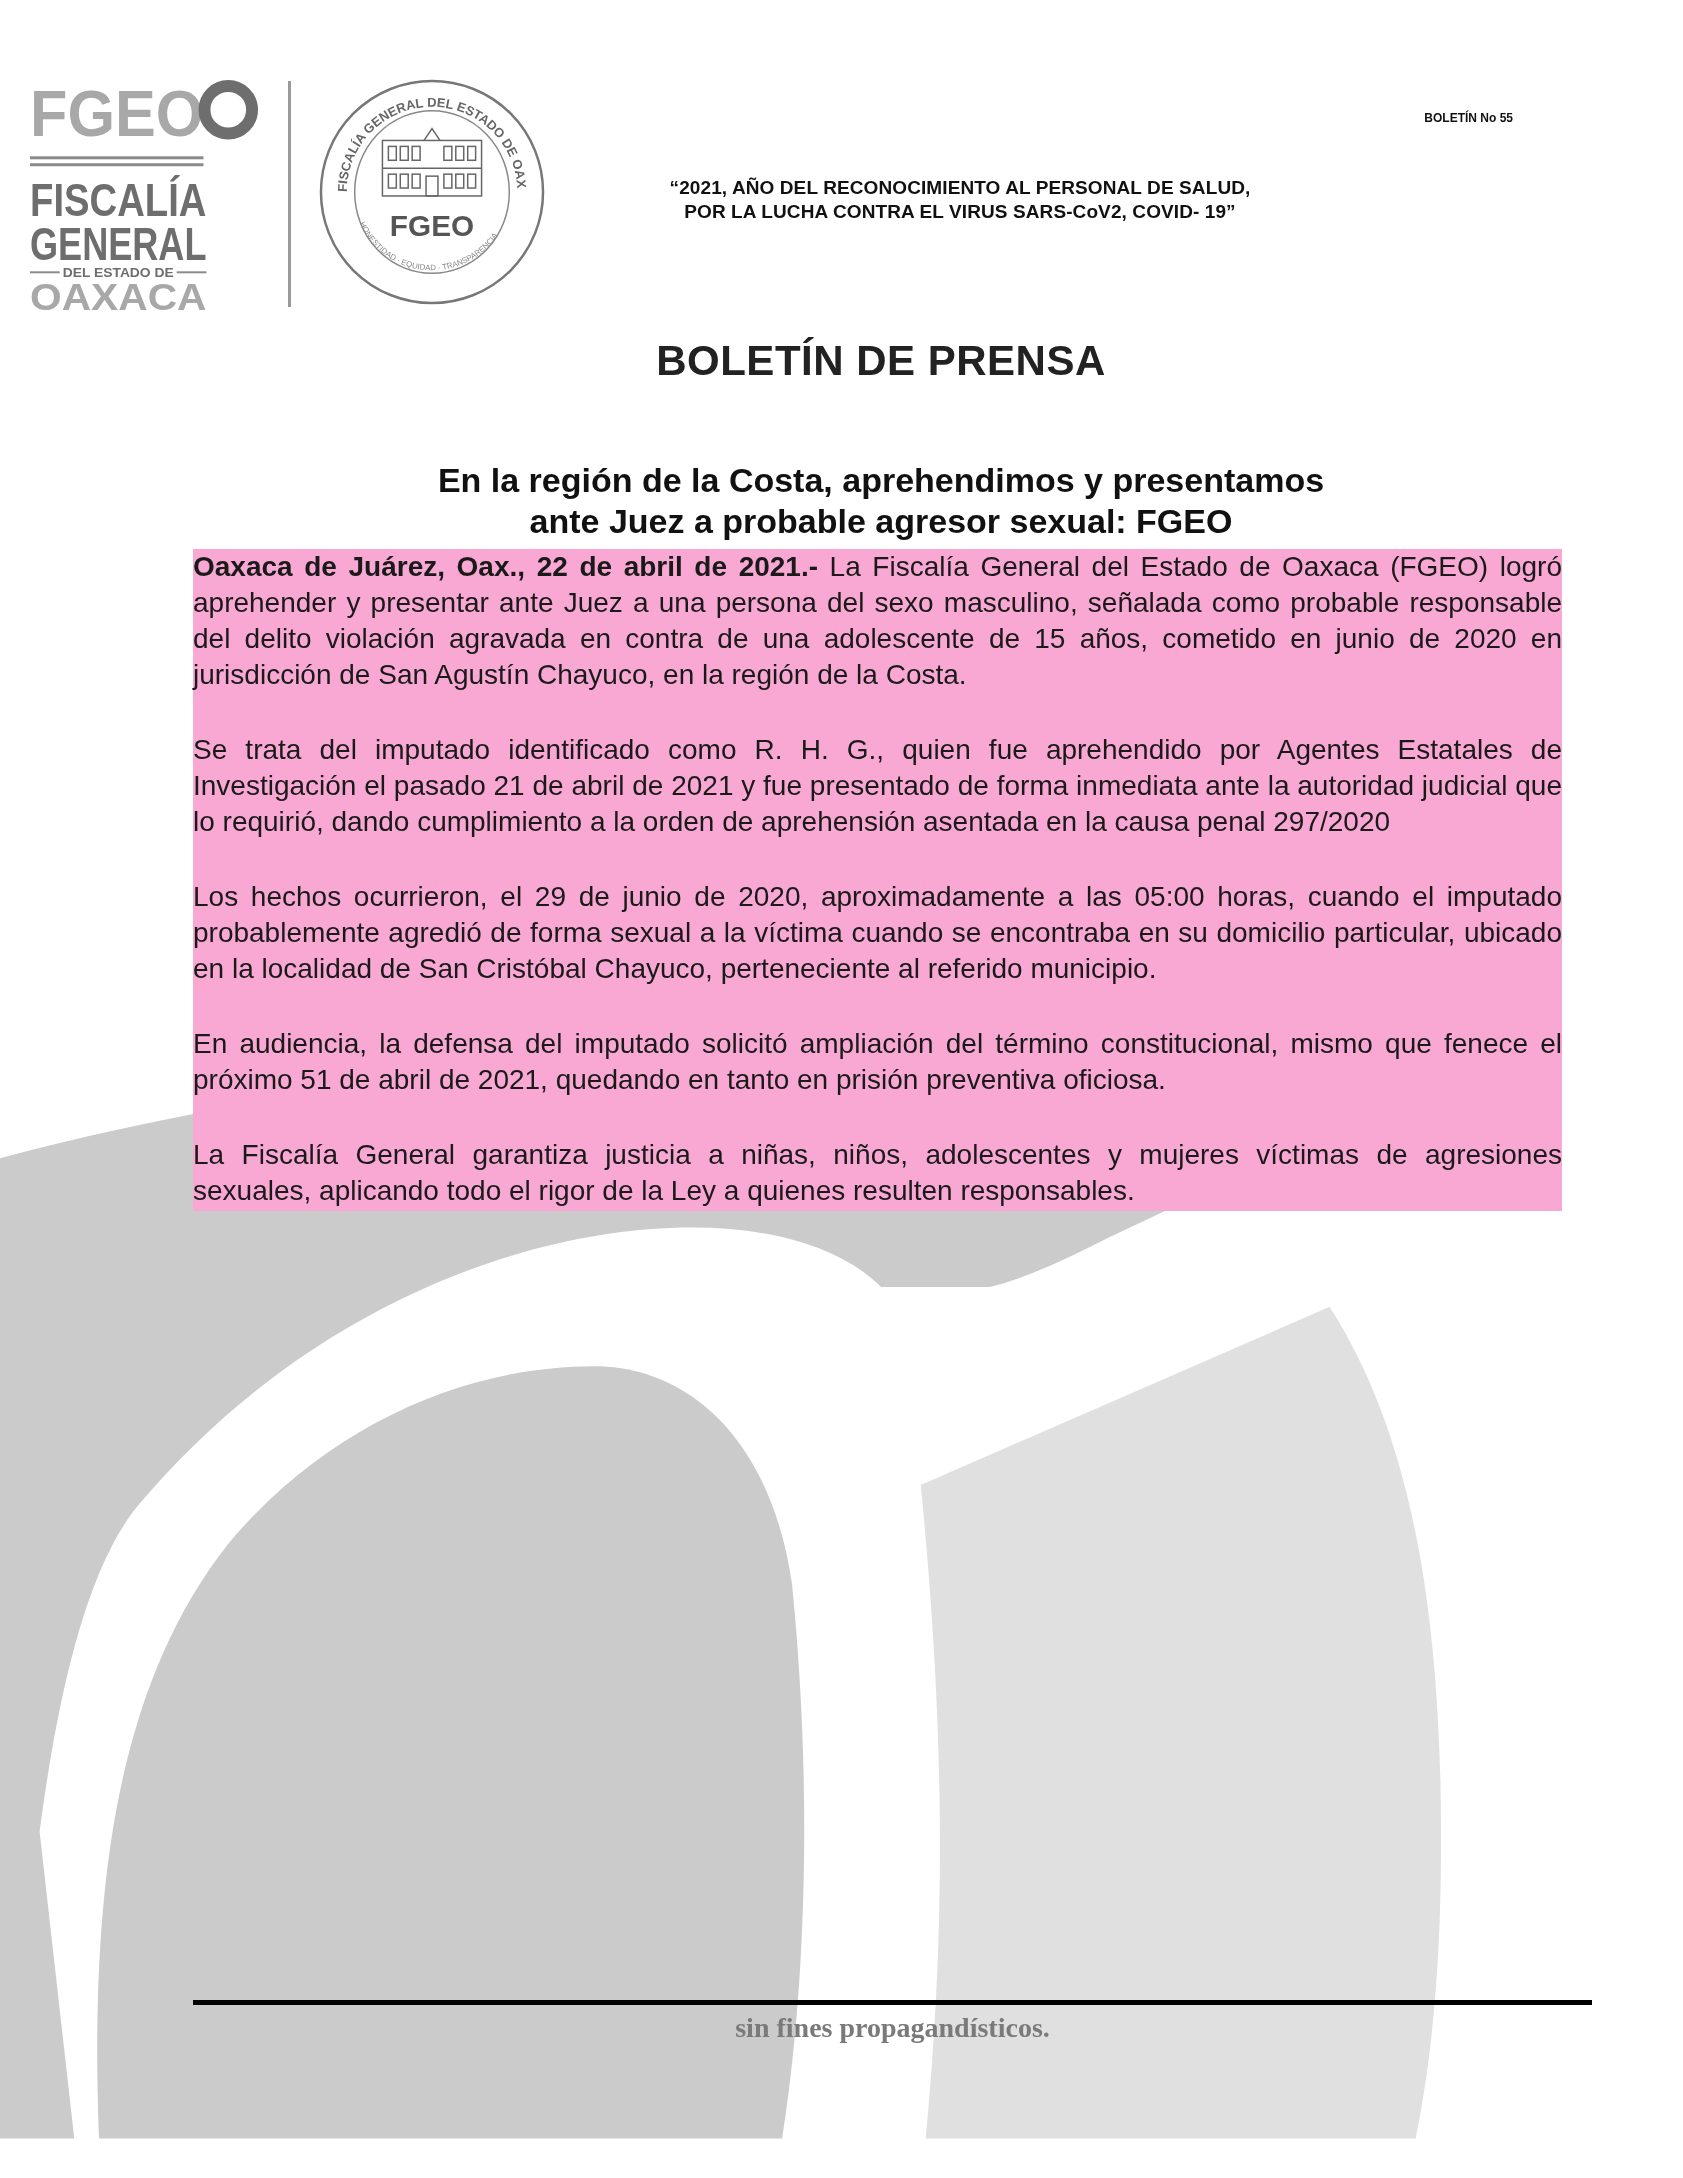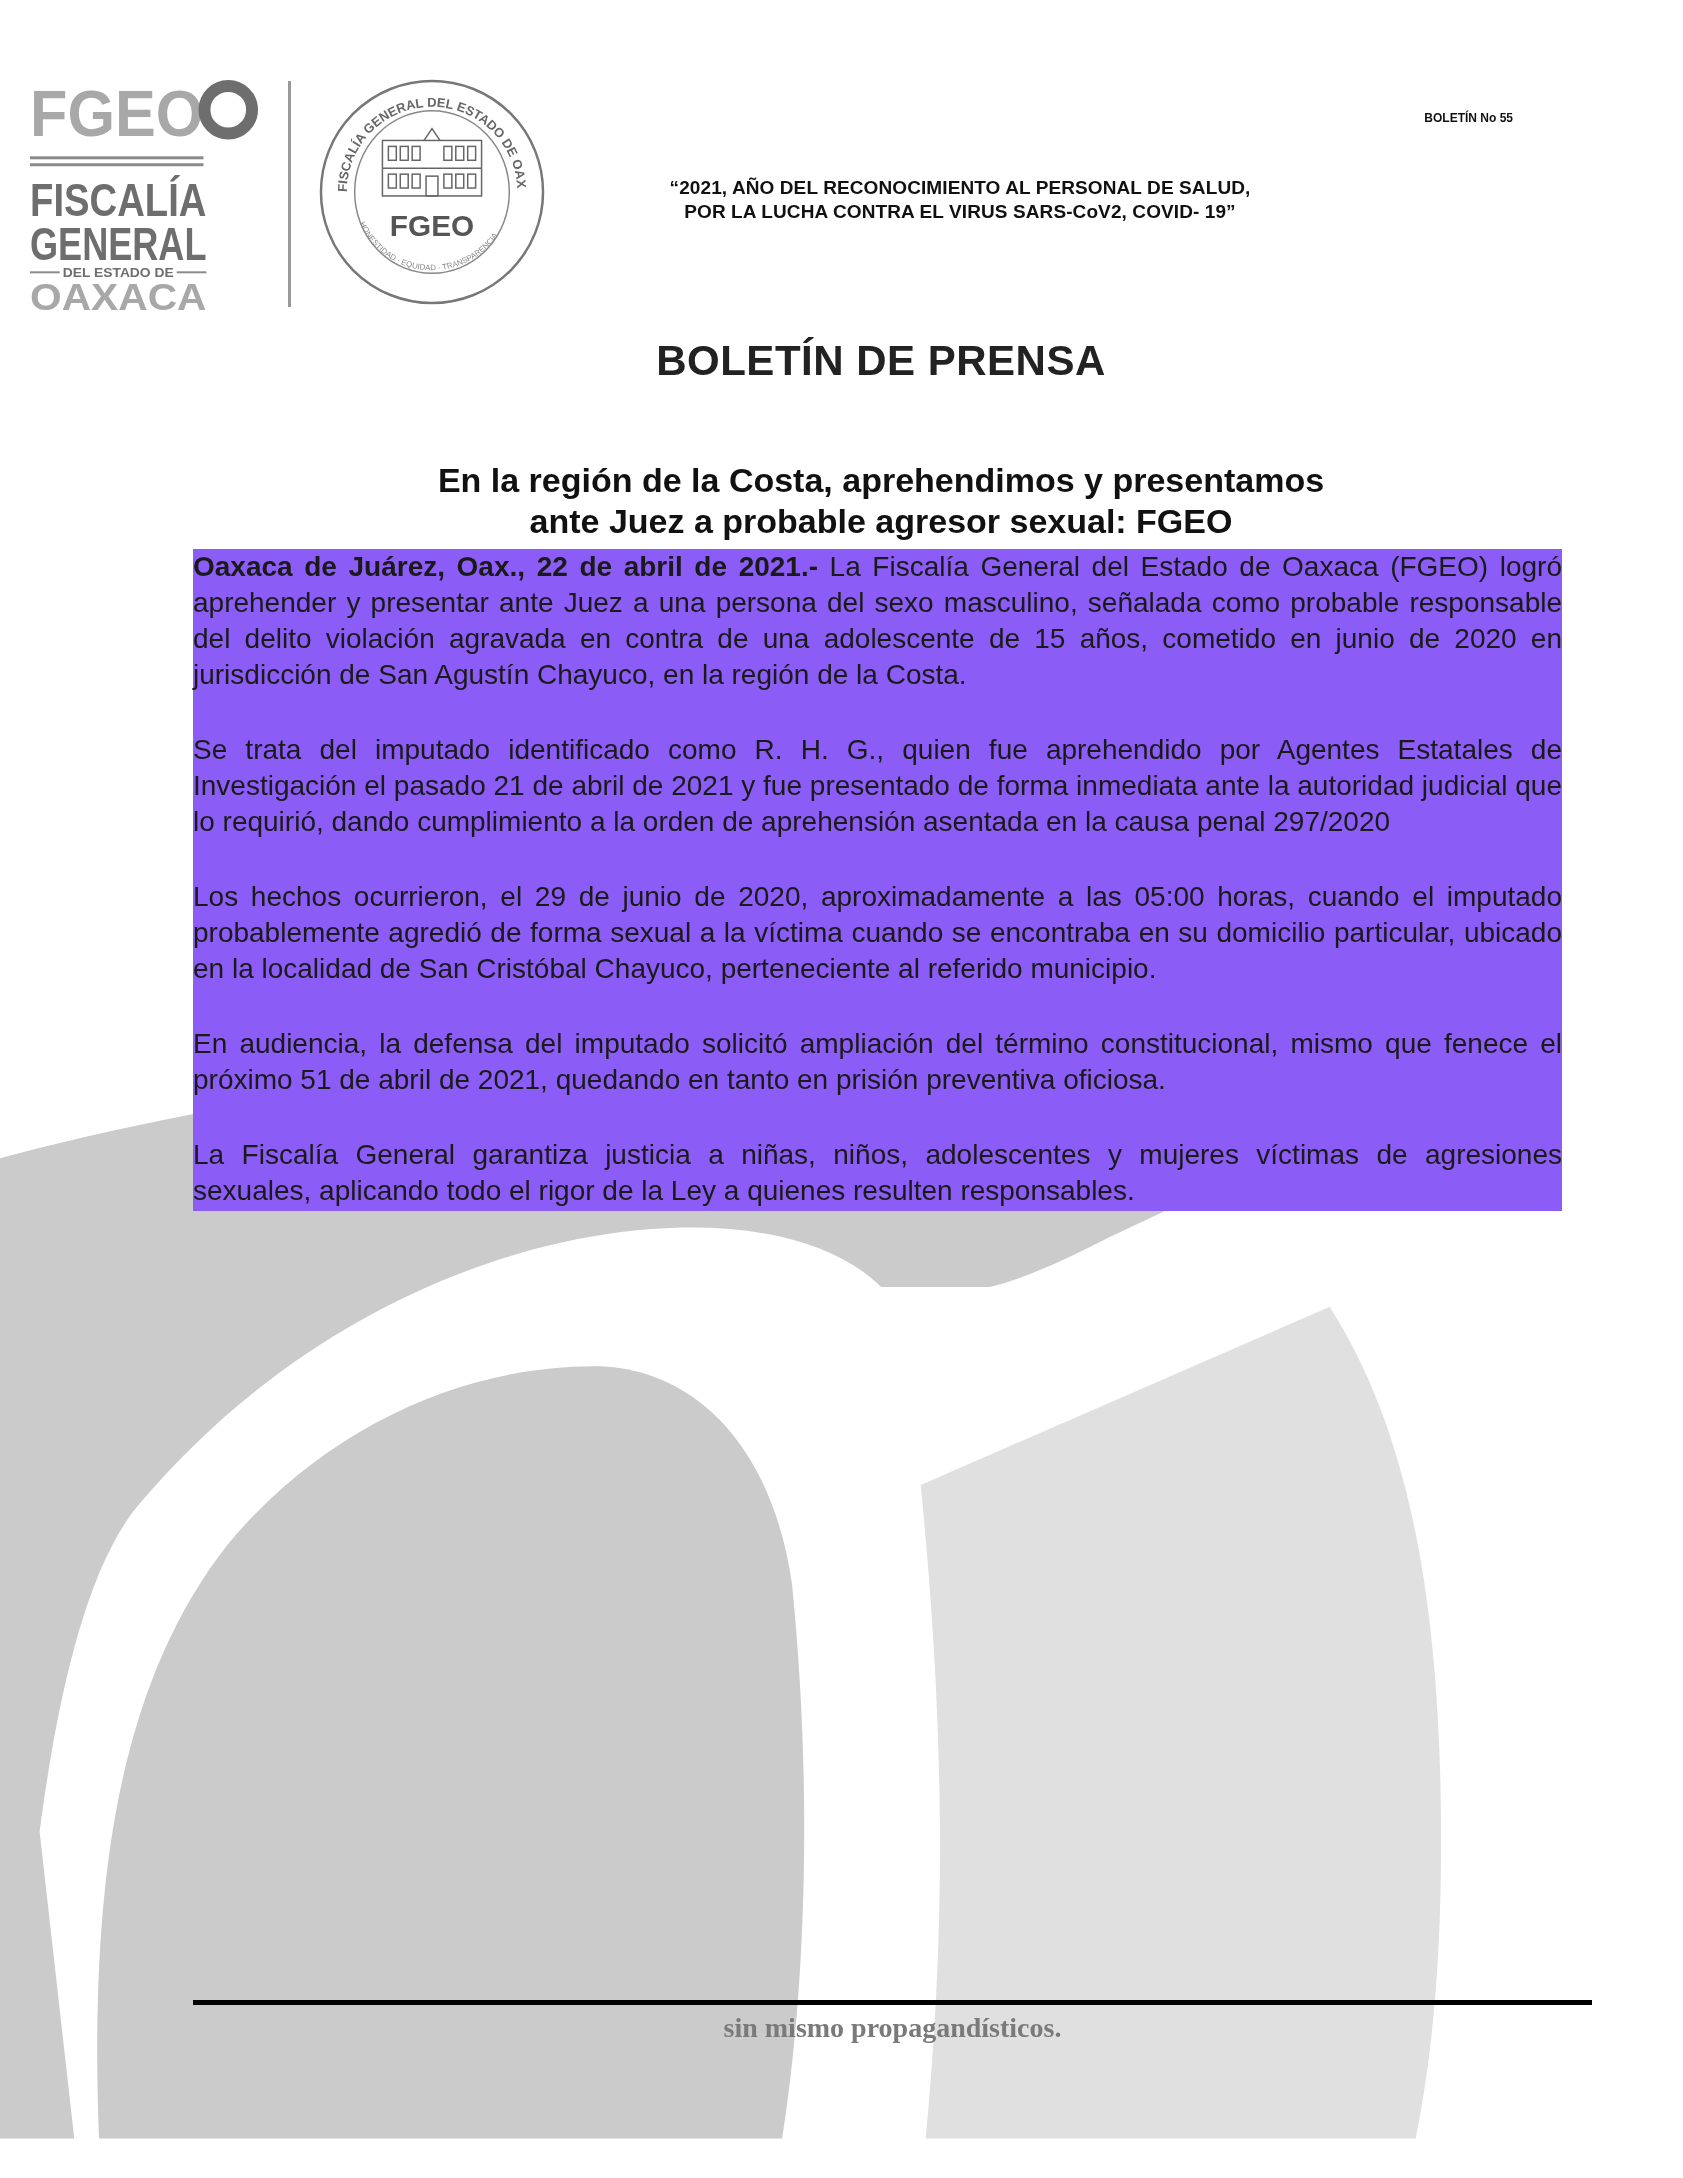--- a/index.html
+++ b/index.html
@@ -5,21 +5,21 @@
   html, body { margin: 0; padding: 0; }
   body { width: 1683px; height: 2178px; position: relative; background: #ffffff; overflow: hidden; font-family: "Liberation Sans", sans-serif; color: #111; }
   .watermark { position: absolute; left: 0; top: 0; width: 1683px; height: 2178px; z-index: 0; }
   .header-logo { position: absolute; left: 30px; top: 77px; width: 228px; height: 233px; z-index: 2; }
   .header-divider { position: absolute; left: 288px; top: 81px; width: 3px; height: 226px; background: #9a9a9a; z-index: 2; }
   .seal { position: absolute; left: 317px; top: 77px; width: 230px; height: 230px; z-index: 2; }
   .bulletin-number { position: absolute; left: 1287px; top: 111px; width: 297px; text-align: right; font-weight: bold; font-size: 12px; z-index: 2; padding-right: 71px; box-sizing: border-box; }
   .motto { position: absolute; left: 584px; top: 176px; width: 752px; font-weight: bold; font-size: 19px; line-height: 24px; text-align: center; z-index: 2; letter-spacing: 0.1px; }
   .doc-title { position: absolute; left: 0; width: 1762px; top: 337px; text-align: center; font-size: 42px; font-weight: bold; color: #222; z-index: 2; letter-spacing: 0.5px; }
   .headline { position: absolute; left: 198px; width: 1366px; top: 428px; text-align: center; font-size: 34px; font-weight: bold; line-height: 41px; color: #111; z-index: 2; margin-top: 32px; }
-  .body-text { position: absolute; left: 193px; top: 549px; width: 1369px; z-index: 2; background: #8b5cf6; font-size: 28px; line-height: 36px; color: #1a1a1a; }
+  .body-text { position: absolute; left: 193px; top: 549px; width: 1369px; z-index: 2; background: #f9a8d4; font-size: 28px; line-height: 36px; color: #1a1a1a; }
   .body-text p { margin: 0 0 39px 0; text-align: justify; }
   .body-text p:last-child { margin-bottom: 0; padding-bottom: 2px; }
   .lead { font-weight: bold; }
   .footer-rule { position: absolute; left: 193px; top: 2000px; width: 1399px; height: 5px; background: #000; z-index: 2; }
   .footer-note { position: absolute; left: 193px; width: 1399px; top: 2010px; text-align: center; font-family: "Liberation Serif", serif; font-weight: bold; font-size: 28px; line-height: 36px; color: #7a7a7a; z-index: 2; }
 </style>
 </head>
 <body>
 
 <svg class="watermark" viewBox="0 0 1700 2200" xmlns="http://www.w3.org/2000/svg">
@@ -97,15 +97,15 @@
 <div class="body-text">
   <p><span class="lead">Oaxaca de Juárez, Oax., 22 de abril de 2021.-</span><span> La Fiscalía General del Estado de Oaxaca (FGEO) logró aprehender y presentar ante Juez a una persona del sexo masculino, señalada como probable responsable del delito violación agravada en contra de una adolescente de 15 años, cometido en junio de 2020 en jurisdicción de San Agustín Chayuco, en la región de la Costa.</span></p>
   <p>Se trata del imputado identificado como R. H. G., quien fue aprehendido por Agentes Estatales de Investigación el pasado 21 de abril de 2021 y fue presentado de forma inmediata ante la autoridad judicial que lo requirió, dando cumplimiento a la orden de aprehensión asentada en la causa penal 297/2020</p>
   <p>Los hechos ocurrieron, el 29 de junio de 2020, aproximadamente a las 05:00 horas, cuando el imputado probablemente agredió de forma sexual a la víctima cuando se encontraba en su domicilio particular, ubicado en la localidad de San Cristóbal Chayuco, perteneciente al referido municipio.</p>
   <p>En audiencia, la defensa del imputado solicitó ampliación del término constitucional, mismo que fenece el próximo 51 de abril de 2021, quedando en tanto en prisión preventiva oficiosa.</p>
   <p>La Fiscalía General garantiza justicia a niñas, niños, adolescentes y mujeres víctimas de agresiones sexuales, aplicando todo el rigor de la Ley a quienes resulten responsables.</p>
 </div>
 
 <div class="footer-rule"></div>
 <div class="footer-note">
-  <div>sin mismo propagandísticos.</div>
+  <div>sin fines propagandísticos.</div>
 </div>
 
 
 </body></html>

